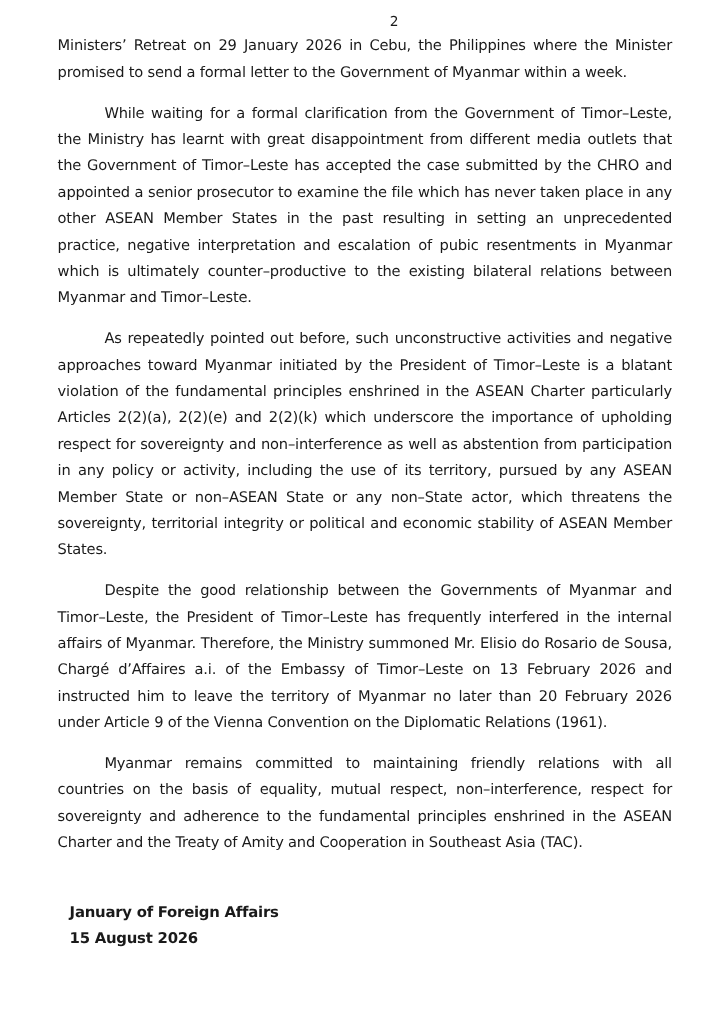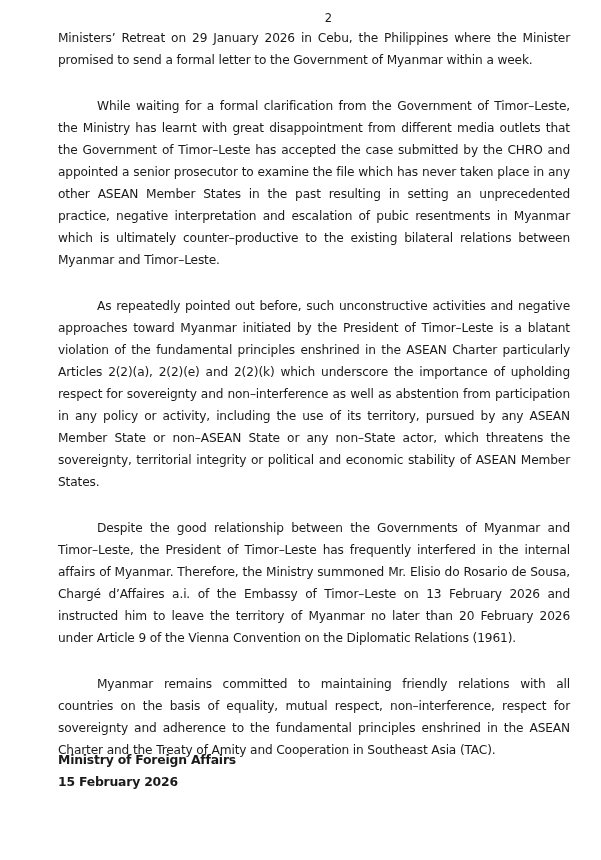--- a/index.html
+++ b/index.html
@@ -7,26 +7,26 @@
     .page {
       position: absolute; left: 0; top: 0; width: 601px; height: 860px;
       background: #ffffff; color: #1a1a1a;
       font-family: "DejaVu Sans", sans-serif;
     }
     .page-number {
       position: absolute; top: 10px; left: 0; width: 601px; text-align: center;
       font-size: 11.5px; line-height: 16px; margin-left: 28px;
     }
     .body-text {
-      position: absolute; left: 58px; width: 512px; top: 27px;
+      position: absolute; left: 48px; width: 512px; top: 27px;
       font-size: 12.2px; line-height: 22px; text-align: justify;
       letter-spacing: -0.15px; word-spacing: 0px;
     }
     .body-text p { margin: 0 0 12px 0; }
-    .body-text p.indent { text-indent: 39px; margin-top: 24px; }
+    .body-text p.indent { text-indent: 39px; }
     .signature {
       position: absolute; left: 58px; top: 749px;
       font-size: 12.4px; line-height: 22px; font-weight: bold;
       letter-spacing: -0.2px;
     }
     .signature div { white-space: nowrap; }
   </style>
 </head>
 <body>
 
@@ -35,16 +35,16 @@
 
   <div class="body-text">
     <p>Ministers’ Retreat on 29 January 2026 in Cebu, the Philippines where the Minister promised to send a formal letter to the Government of Myanmar within a week.</p>
     <p class="indent">While waiting for a formal clarification from the Government of Timor–Leste, the Ministry has learnt with great disappointment from different media outlets that the Government of Timor–Leste has accepted the case submitted by the CHRO and appointed a senior prosecutor to examine the file which has never taken place in any other ASEAN Member States in the past resulting in setting an unprecedented practice, negative interpretation and escalation of pubic resentments in Myanmar which is ultimately counter–productive to the existing bilateral relations between Myanmar and Timor–Leste.</p>
     <p class="indent">As repeatedly pointed out before, such unconstructive activities and negative approaches toward Myanmar initiated by the President of Timor–Leste is a blatant violation of the fundamental principles enshrined in the ASEAN Charter particularly Articles 2(2)(a), 2(2)(e) and 2(2)(k) which underscore the importance of upholding respect for sovereignty and non–interference as well as abstention from participation in any policy or activity, including the use of its territory, pursued by any ASEAN Member State or non–ASEAN State or any non–State actor, which threatens the sovereignty, territorial integrity or political and economic stability of ASEAN Member States.</p>
     <p class="indent">Despite the good relationship between the Governments of Myanmar and Timor–Leste, the President of Timor–Leste has frequently interfered in the internal affairs of Myanmar. Therefore, the Ministry summoned Mr. Elisio do Rosario de Sousa, Chargé d’Affaires a.i. of the Embassy of Timor–Leste on 13 February 2026 and instructed him to leave the territory of Myanmar no later than 20 February 2026 under Article 9 of the Vienna Convention on the Diplomatic Relations (1961).</p>
     <p class="indent">Myanmar remains committed to maintaining friendly relations with all countries on the basis of equality, mutual respect, non–interference, respect for sovereignty and adherence to the fundamental principles enshrined in the ASEAN Charter and the Treaty of Amity and Cooperation in Southeast Asia (TAC).</p>
   </div>
 
   <div class="signature">
-    <div>Ministry of Foreign Affairs</div>
-    <div>15 February 2026</div>
+    <div>January of Foreign Affairs</div>
+    <div>15 August 2026</div>
   </div>
 </div>
 
 </body></html>

